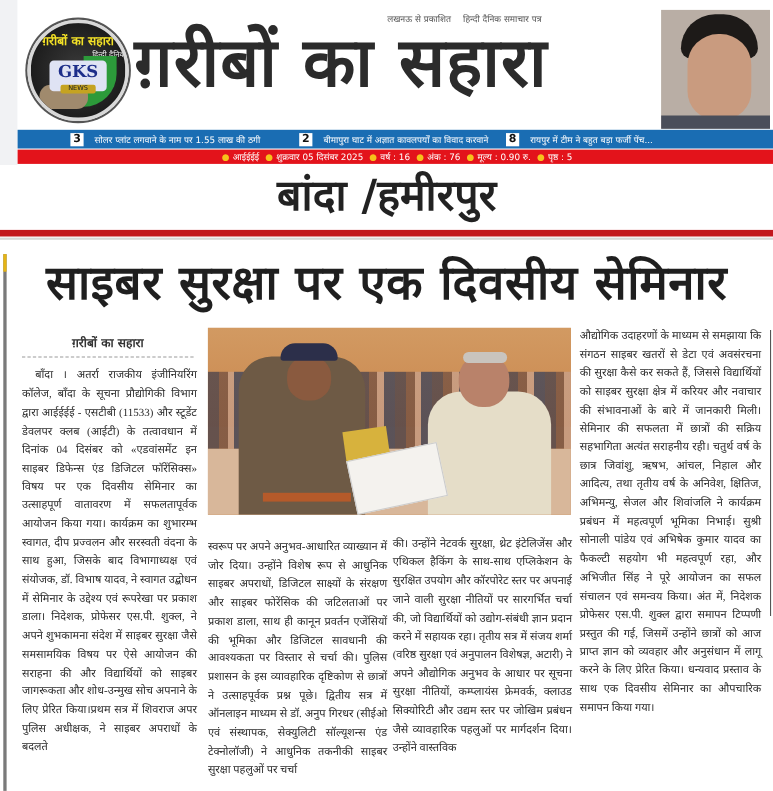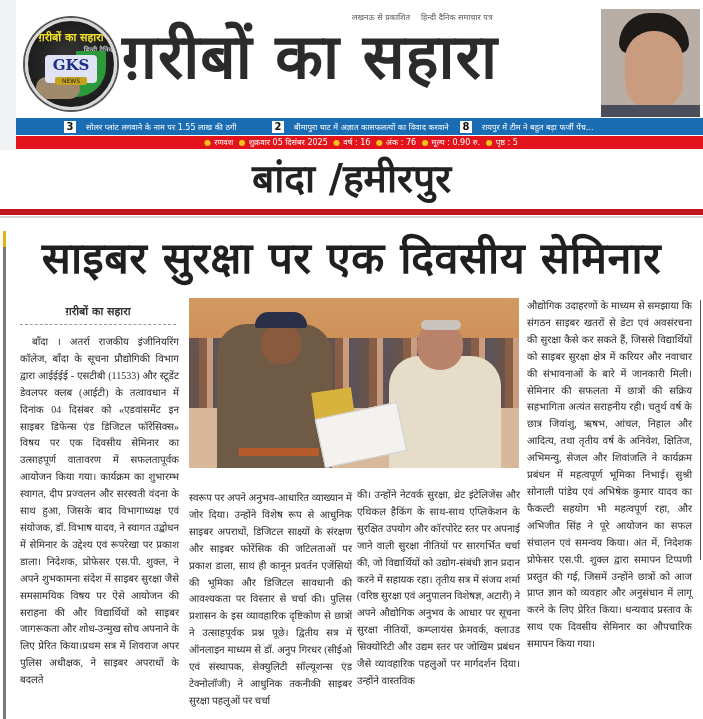--- a/index.html
+++ b/index.html
@@ -114,30 +114,30 @@
     <div class="shirt"></div>
 </div>
 
 <div class="blue-bar">
   <div class="item" style="left:48px;">
     <span class="num">3</span>
     <span class="txt">सोलर प्लांट लगवाने के नाम पर 1.55 लाख की ठगी</span>
   </div>
   <div class="item" style="left:256px;">
     <span class="num">2</span>
-    <span class="txt">बीमापुरा घाट में अज्ञात कासफलत्यों का विवाद करवाने</span>
+    <span class="txt">बीमापुरा घाट में अज्ञात कावलपर्यों का विवाद करवाने</span>
   </div>
   <div class="item" style="left:444px;">
     <span class="num">8</span>
     <span class="txt">रायपुर में टीम ने बहुत बड़ा फर्जी पेंच...</span>
   </div>
 </div>
 
 <div class="red-bar">
-  <span class="dot">●</span><span>रणवश</span>
+  <span class="dot">●</span><span>आईईईई</span>
   <span class="dot">●</span><span>शुक्रवार 05 दिसंबर 2025</span>
   <span class="dot">●</span><span>वर्ष : 16</span>
   <span class="dot">●</span><span>अंक : 76</span>
   <span class="dot">●</span><span>मूल्य : 0.90 रु.</span>
   <span class="dot">●</span><span>पृष्ठ : 5</span>
 </div>
 
 <div class="section-title">बांदा /हमीरपुर</div>
 <div class="section-rule"></div>
 <div class="section-rule-2"></div>

